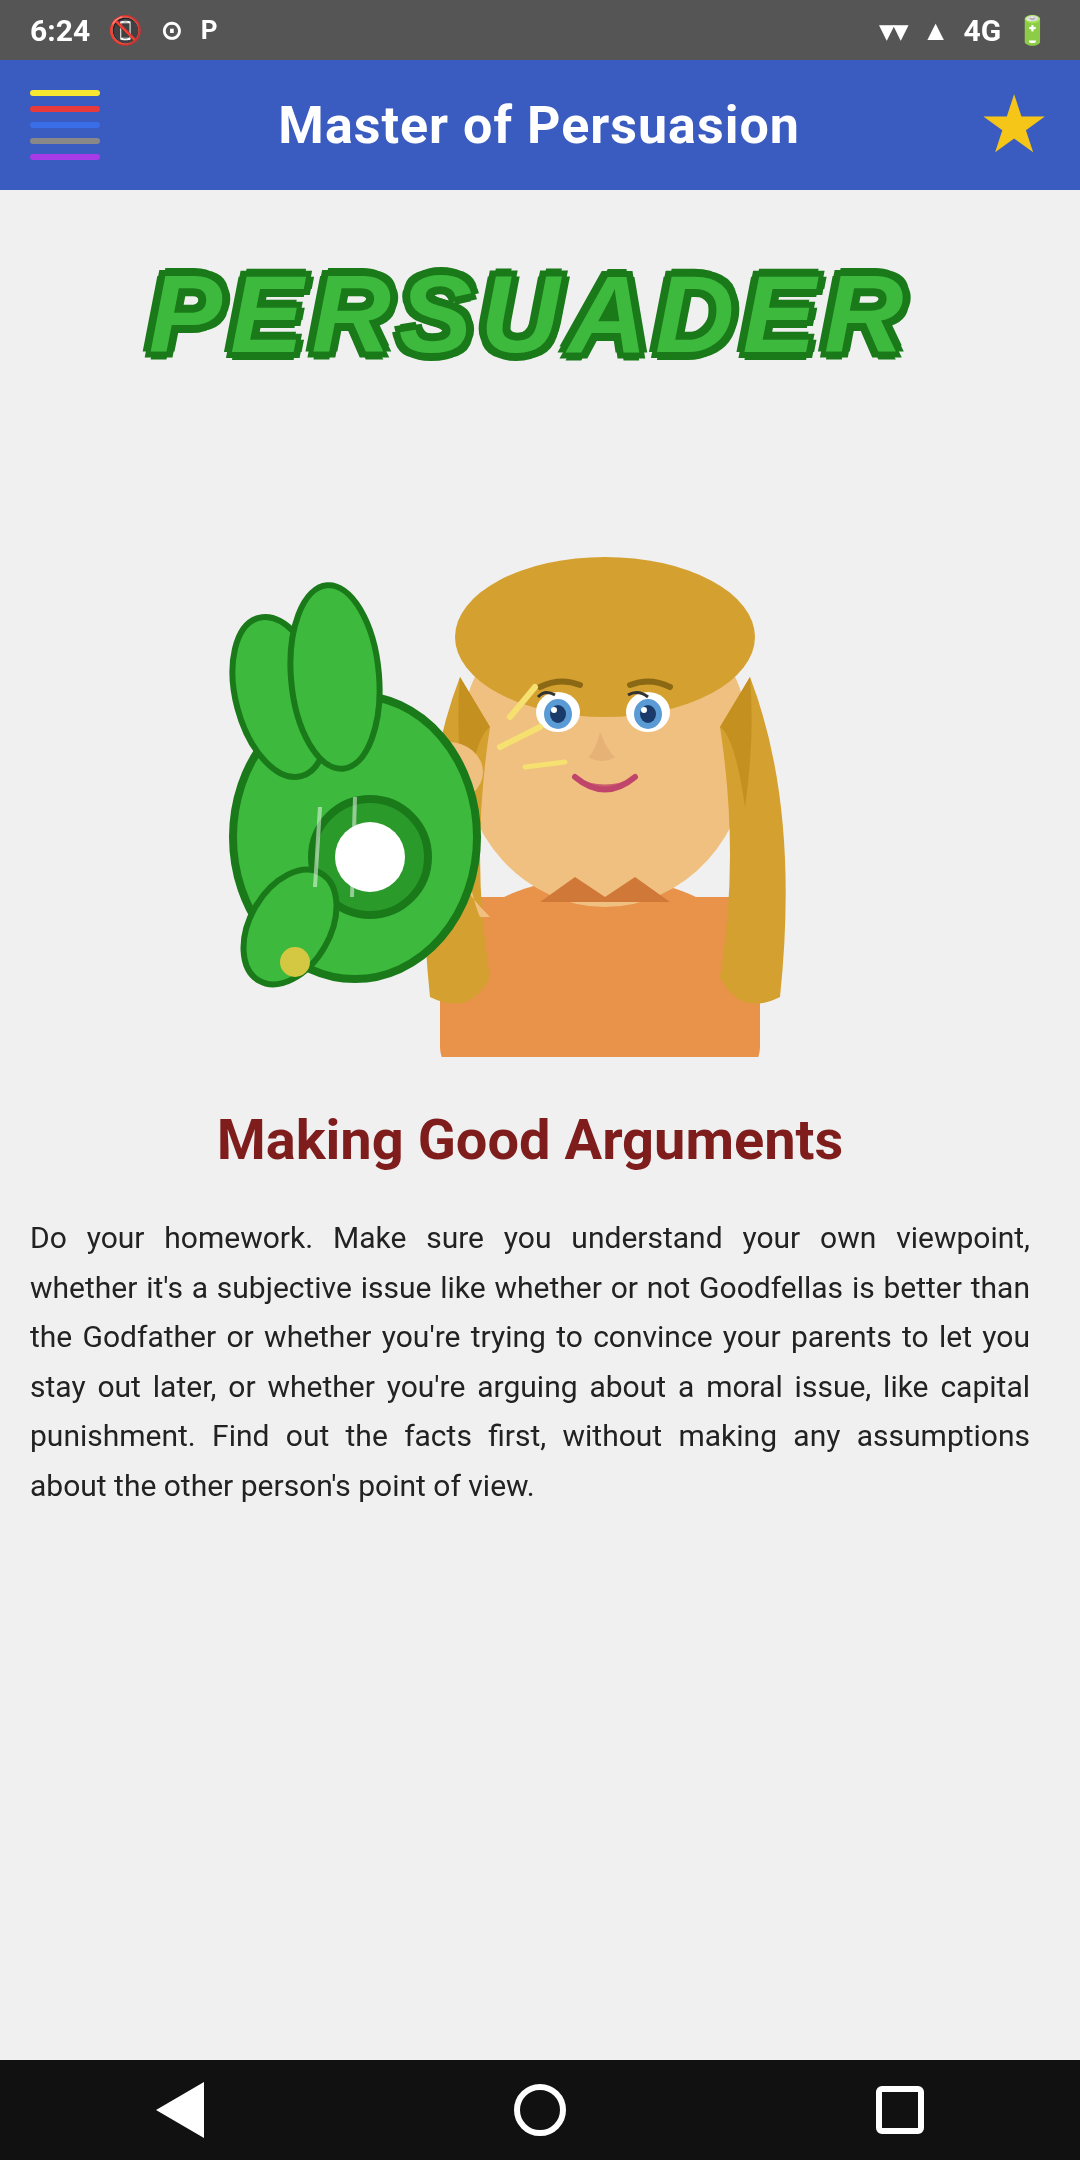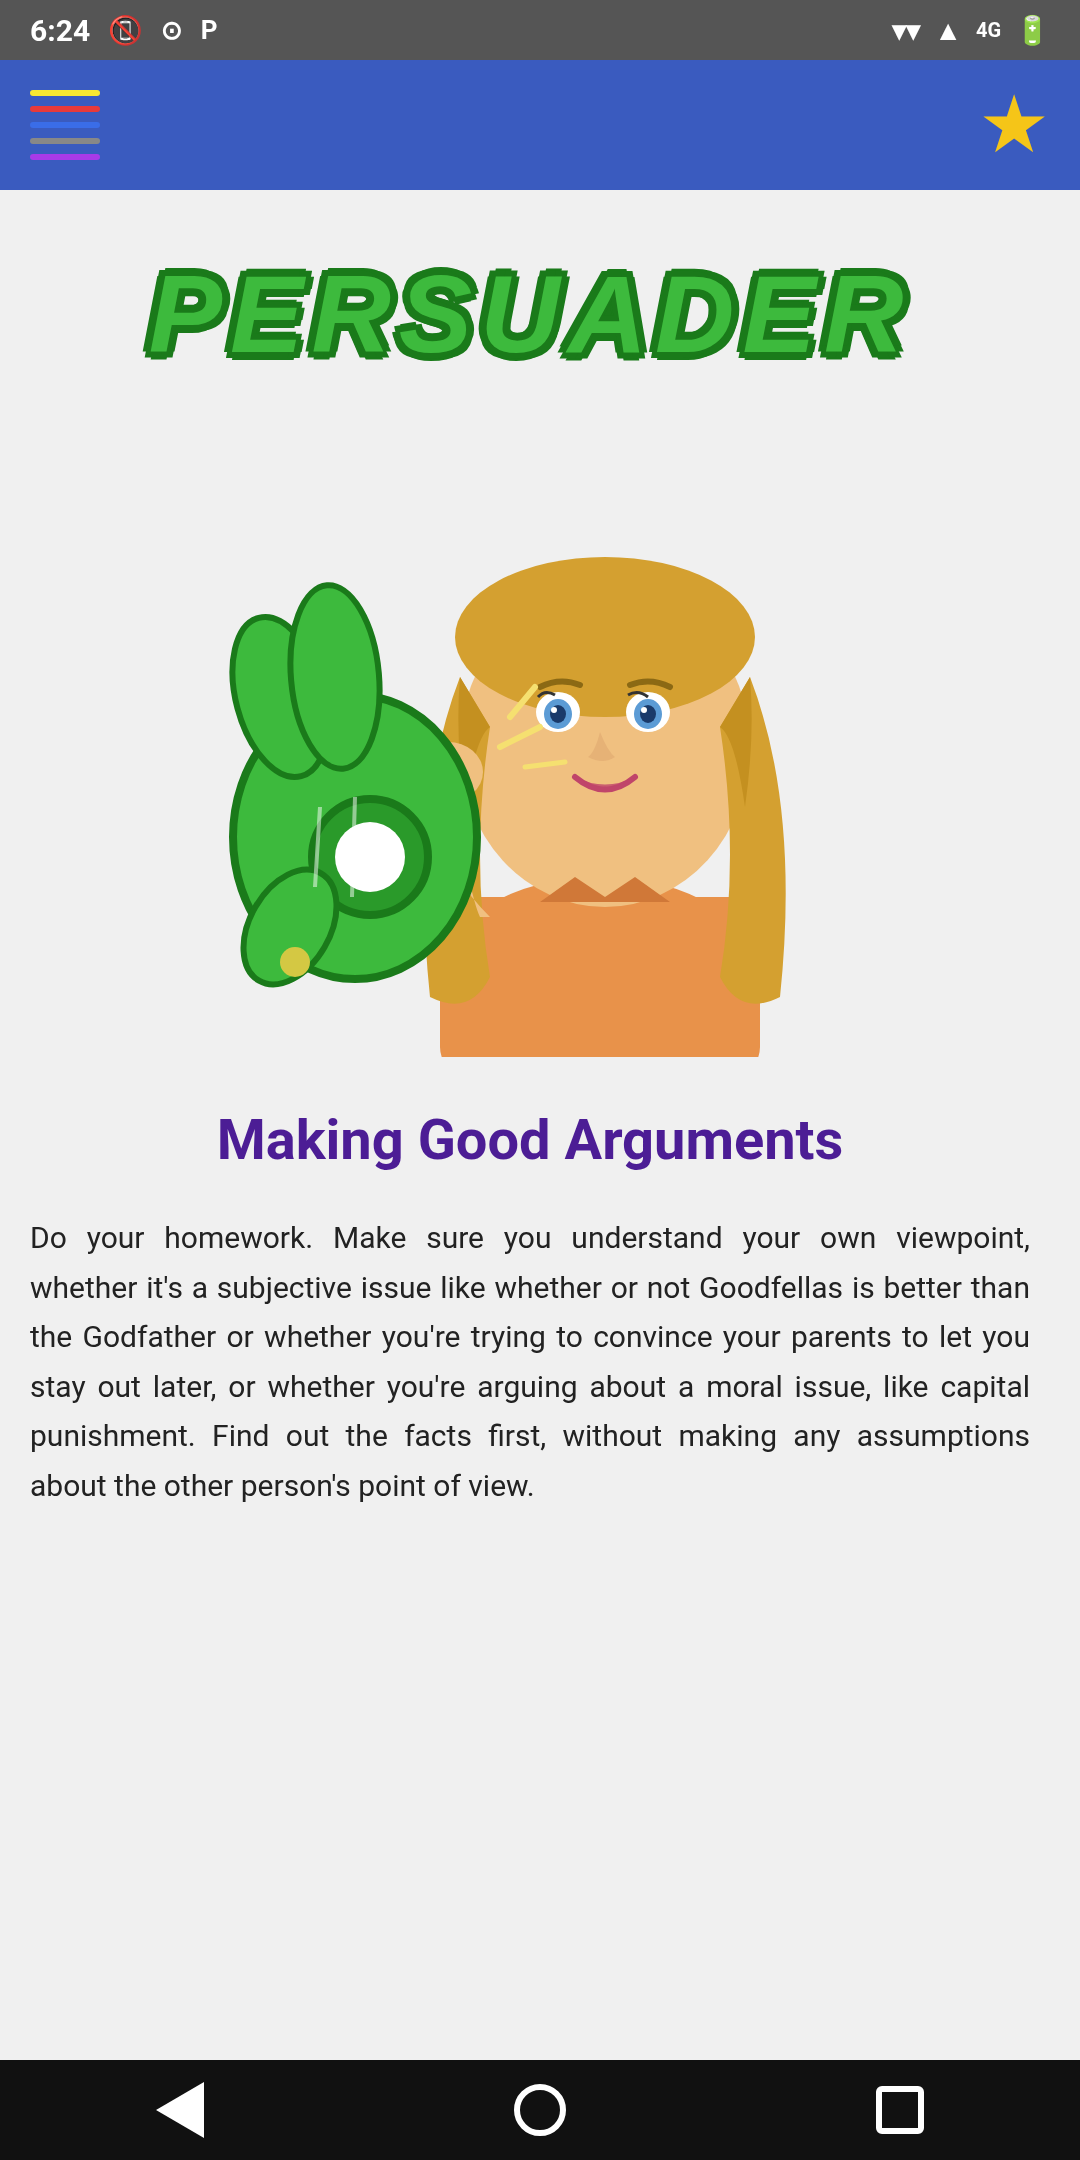--- a/index.html
+++ b/index.html
@@ -147,21 +147,21 @@
       margin-left: 40px;
       position: absolute;
       left: 50px;
       bottom: 60px;
     }
 
     
     .article-heading {
       font-size: 56px;
       font-weight: bold;
-      color: #4c1d95;
+      color: #7f1d1d;
       text-align: center;
       margin: 20px 0 40px 0;
     }
 
     
     .article-body {
       font-size: 30px;
       color: #222;
       line-height: 1.65;
       text-align: justify;
@@ -231,33 +231,34 @@
 <div class="status-bar">
   <div class="status-left">
     <span class="status-time">6:24</span>
     <span>📵</span>
     <span style="font-size:26px;">⊙</span>
     <span style="font-size:26px;">P</span>
   </div>
   <div class="status-right">
     <span>▾▾</span>
     <span>▲</span>
-    <span style="font-size:20px;">4G</span>
+    <span style="font-size:30px;">4G</span>
     <span>🔋</span>
   </div>
 </div>
 
 <div class="app-bar">
   <div class="menu-icon">
     <div class="menu-line line1"></div>
     <div class="menu-line line2"></div>
     <div class="menu-line line3"></div>
     <div class="menu-line line4"></div>
     <div class="menu-line line5"></div>
   </div>
+  <span class="app-title">Master of Persuasion</span>
   <span class="star-icon">★</span>
 </div>
 
 <div class="main-content">
 
   <div class="illustration-area">
 
     <div class="persuader-text">PERSUADER</div>
 
     <div class="character-container">

